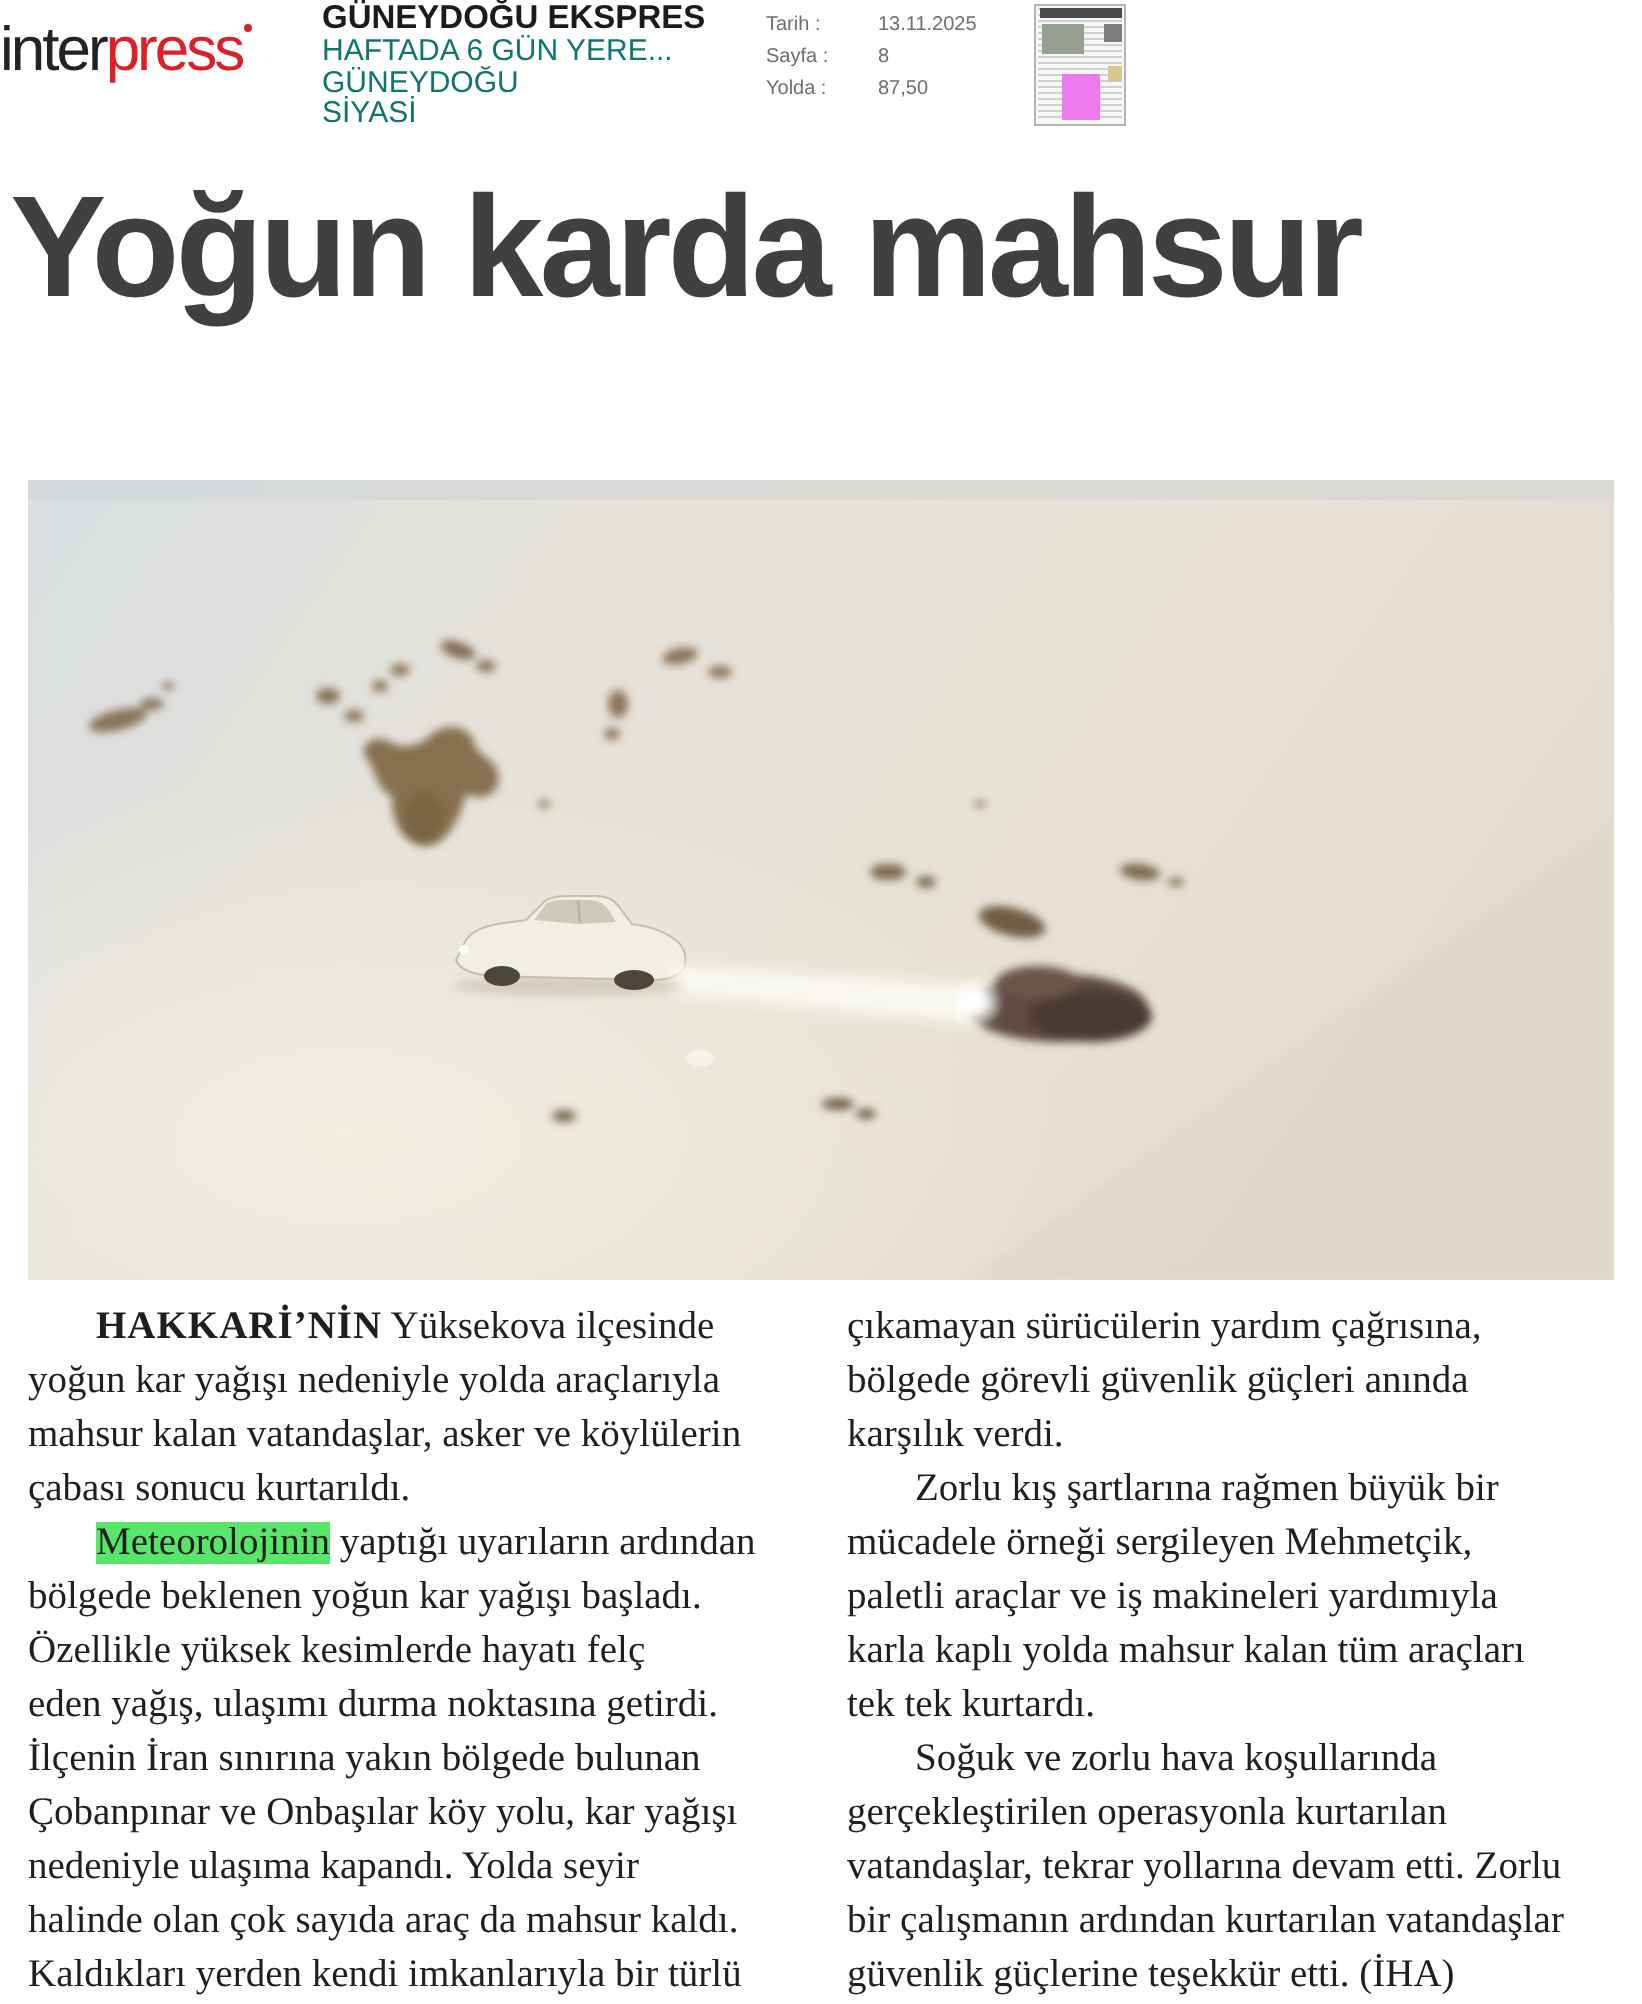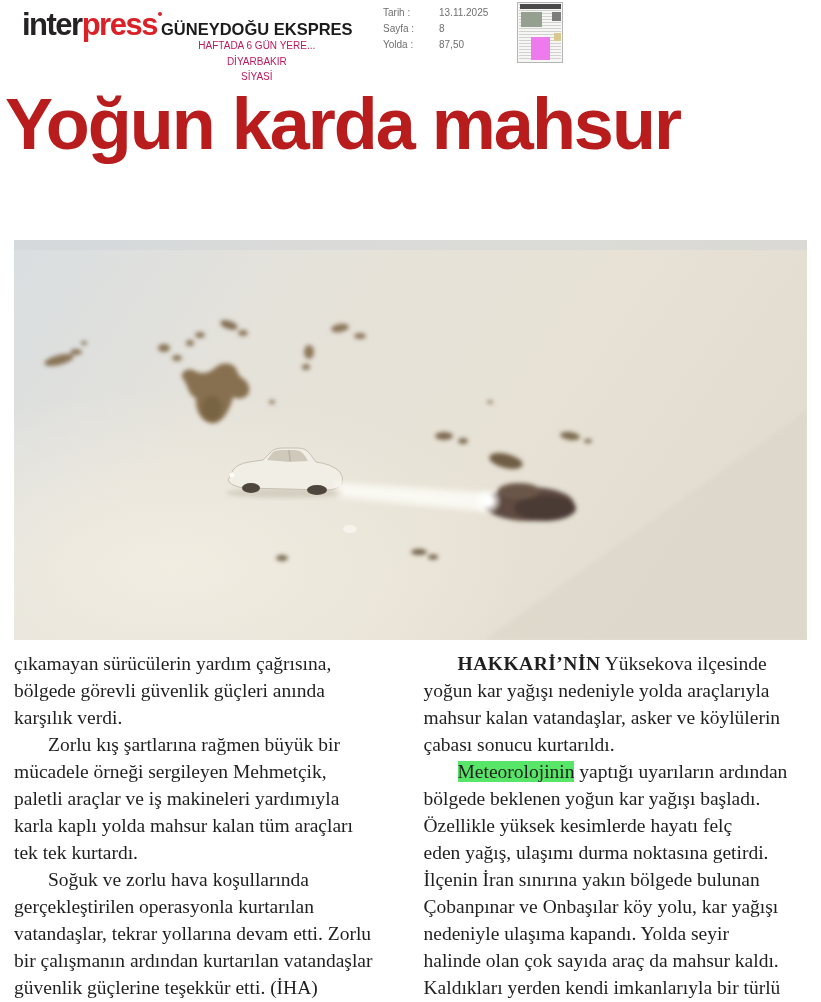--- a/index.html
+++ b/index.html
@@ -5,45 +5,45 @@
   * { box-sizing: border-box; }
   html,body { margin:0; padding:0; }
   body {
     width:821px; height:1002px; position:relative;
     background:#ffffff; overflow:hidden;
     font-family:"Liberation Sans", sans-serif;
   }
 
   
   .header { position:absolute; top:0; left:0; width:821px; height:72px; }
-  .logo { position:absolute; left:22px; top:8px; font-weight:700; font-size:31px;
+  .logo { position:absolute; left:0; top:8px; font-weight:400; font-size:31px;
           letter-spacing:-1.5px; line-height:34px; }
   .logo .p1 { color:#262223; }
   .logo .p2 { color:#da2128; }
   .logo .tm { display:inline-block; width:4px; height:4px; background:#da2128;
               border-radius:50%; vertical-align:top; margin:4px 0 0 1px; }
-  .pub { position:absolute; left:161px; top:20px;text-align:center; }
+  .pub { position:absolute; left:161px; top:0; }
   .pub-name { font-weight:700; font-size:16.5px; color:#1b1b1b; line-height:18px; }
-  .pub-line { font-size:10px; color:#be185d; line-height:15.5px; }
+  .pub-line { font-size:15px; color:#0f766e; line-height:15.5px; }
   .meta { position:absolute; left:383px; top:5px; font-size:10px; color:#6f6f6f; }
   .meta-row { display:flex; line-height:16px; }
   .meta-label { width:56px; }
   .thumb { position:absolute; left:517px; top:2px; width:46px; height:61px;
            background:#f6f6f4; border:1px solid #b5b5b5; overflow:hidden; }
   .thumb-lines { position:absolute; inset:1px;
     background:repeating-linear-gradient(180deg,#bdbdbd 0 1px, transparent 1px 3px);
     opacity:.65; }
   .thumb-masthead { position:absolute; left:2px; top:1px; width:41px; height:5px; background:#4a4a4a; }
   .thumb-photo1 { position:absolute; left:3px; top:9px; width:21px; height:15px; background:#96a090; }
   .thumb-photo2 { position:absolute; left:34px; top:9px; width:9px; height:9px; background:#7d7d7d; }
   .thumb-accent { position:absolute; left:36px; top:30px; width:7px; height:8px; background:#d8c98f; }
   .thumb-highlight { position:absolute; left:13px; top:34px; width:19px; height:23px; background:#ee7bee; }
 
   
-  .headline { position:absolute; top:84px; left:0; width:685px; text-align:center; color:#b91c1c; }
+  .headline { position:absolute; top:84px; left:0; width:685px; text-align:center; color:#404040; }
   .hl1 { font-size:72px; font-weight:700; letter-spacing:-2px; line-height:80px; white-space:nowrap; }
   .hl2 { font-size:56px; font-weight:700; letter-spacing:-3.5px; line-height:60px; white-space:nowrap; }
 
   
   .photo { position:absolute; left:14px; top:240px; width:793px; height:400px; }
   .photo svg { display:block; width:100%; height:100%; }
 
   
   .article { position:absolute; left:14px; top:650px; width:793px; display:flex; gap:26px; }
   .col { width:384px; }
@@ -57,21 +57,21 @@
 </style>
 </head>
 <body>
 
 <div class="header">
   <div class="logo"><span class="p1">inter</span><span class="p2">press</span><span class="tm"></span></div>
 
   <div class="pub">
     <div class="pub-name">GÜNEYDOĞU EKSPRES</div>
     <div class="pub-line">HAFTADA 6 GÜN YERE...</div>
-    <div class="pub-line">DİYARBAKIR</div>
+    <div class="pub-line">GÜNEYDOĞU</div>
     <div class="pub-line">SİYASİ</div>
   </div>
 
   <div class="meta">
     <div class="meta-row">
       <span class="meta-label">Tarih :</span>
       <span class="meta-value">13.11.2025</span>
     </div>
     <div class="meta-row">
       <span class="meta-label">Sayfa :</span>
@@ -173,42 +173,42 @@
       <circle cx="474" cy="261" r="11" fill="#ffffff" opacity="0.55"></circle>
       <circle cx="474" cy="261" r="6.5" fill="#ffffff"></circle>
     </g>
 
     <ellipse cx="336" cy="289" rx="7" ry="4" fill="#f6f3eb"></ellipse>
   </svg>
 </div>
 
 <div class="article">
   <div class="col">
+    <p class="para indent"><span class="lead">HAKKARİ’NİN</span><span> Yüksekova ilçesinde
+yoğun kar yağışı nedeniyle yolda araçlarıyla
+mahsur kalan vatandaşlar, asker ve köylülerin
+çabası sonucu kurtarıldı.</span></p>
+    <p class="para indent"><span class="hl-green">Meteorolojinin</span><span> yaptığı uyarıların ardından
+bölgede beklenen yoğun kar yağışı başladı.
+Özellikle yüksek kesimlerde hayatı felç
+eden yağış, ulaşımı durma noktasına getirdi.
+İlçenin İran sınırına yakın bölgede bulunan
+Çobanpınar ve Onbaşılar köy yolu, kar yağışı
+nedeniyle ulaşıma kapandı. Yolda seyir
+halinde olan çok sayıda araç da mahsur kaldı.
+Kaldıkları yerden kendi imkanlarıyla bir türlü</span></p>
+  </div>
+  <div class="col">
     <p class="para">çıkamayan sürücülerin yardım çağrısına,
 bölgede görevli güvenlik güçleri anında
 karşılık verdi.</p>
     <p class="para indent">Zorlu kış şartlarına rağmen büyük bir
 mücadele örneği sergileyen Mehmetçik,
 paletli araçlar ve iş makineleri yardımıyla
 karla kaplı yolda mahsur kalan tüm araçları
 tek tek kurtardı.</p>
     <p class="para indent">Soğuk ve zorlu hava koşullarında
 gerçekleştirilen operasyonla kurtarılan
 vatandaşlar, tekrar yollarına devam etti. Zorlu
 bir çalışmanın ardından kurtarılan vatandaşlar
 güvenlik güçlerine teşekkür etti. (İHA)</p>
   </div>
-  <div class="col">
-    <p class="para indent"><span class="lead">HAKKARİ’NİN</span><span> Yüksekova ilçesinde
-yoğun kar yağışı nedeniyle yolda araçlarıyla
-mahsur kalan vatandaşlar, asker ve köylülerin
-çabası sonucu kurtarıldı.</span></p>
-    <p class="para indent"><span class="hl-green">Meteorolojinin</span><span> yaptığı uyarıların ardından
-bölgede beklenen yoğun kar yağışı başladı.
-Özellikle yüksek kesimlerde hayatı felç
-eden yağış, ulaşımı durma noktasına getirdi.
-İlçenin İran sınırına yakın bölgede bulunan
-Çobanpınar ve Onbaşılar köy yolu, kar yağışı
-nedeniyle ulaşıma kapandı. Yolda seyir
-halinde olan çok sayıda araç da mahsur kaldı.
-Kaldıkları yerden kendi imkanlarıyla bir türlü</span></p>
-  </div>
 </div>
 
 </body></html>

